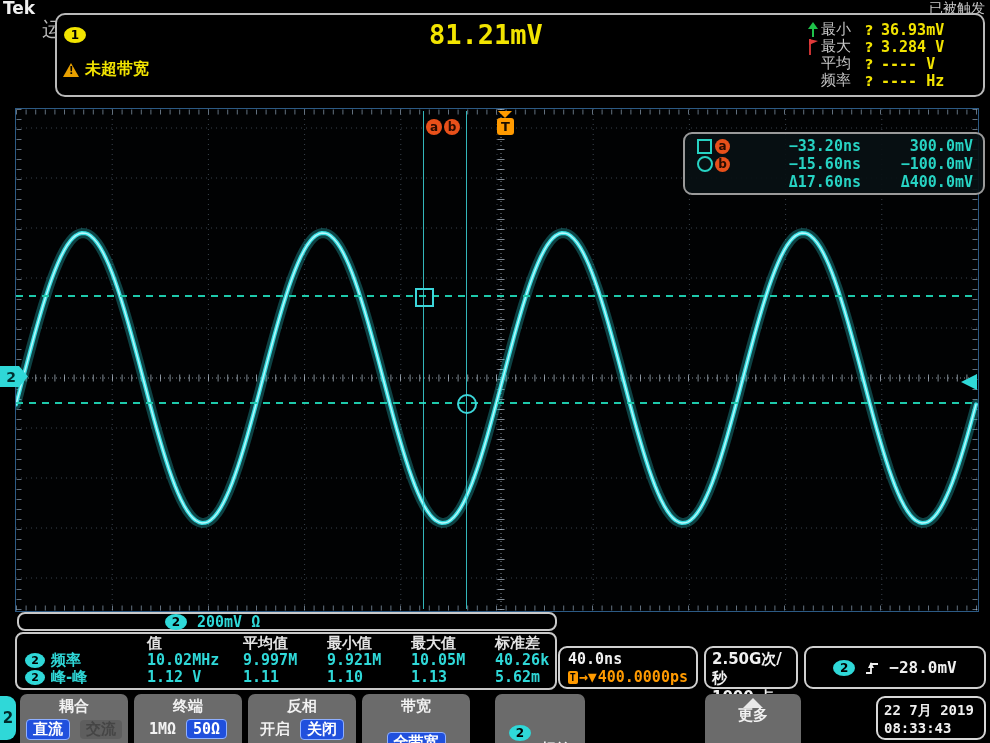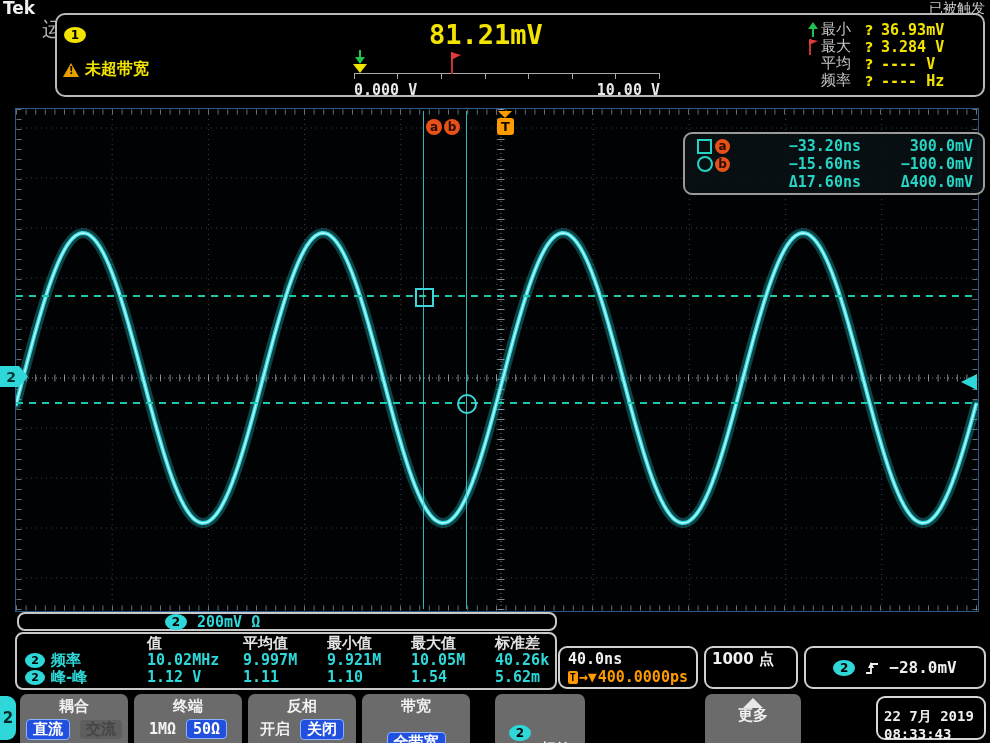--- a/index.html
+++ b/index.html
@@ -100,52 +100,37 @@
   .opt-row{display:flex;justify-content:center;align-items:center;gap:10px;margin-top:3px;}
   .pill-sel{background:#2050dd;border:1px solid #8fb0ff;border-radius:4px;color:#fff;
             padding:0 6px;font-weight:bold;}
   .pill-dim{background:#5e5e5e;border-radius:4px;color:#454545;padding:0 6px;font-weight:bold;}
   .opt-plain{color:#f2f2f2;font-weight:bold;}
   .chan-tab{left:0;top:696px;width:16px;height:44px;background:#2fd8d8;border-radius:0 9px 9px 0;
       color:#002a2a;font-weight:bold;font-size:15px;display:flex;align-items:center;justify-content:center;}
   .more-tri{width:0;height:0;border-left:10px solid transparent;border-right:10px solid transparent;
             border-bottom:10px solid #e8e8e8;margin:4px auto 0;}
   .date-box{left:876px;top:696px;width:110px;height:44px;border:2px solid #d8d8d8;border-radius:9px;
-      box-sizing:border-box;background:#000;padding:10px 6px;font-size:14px;font-weight:bold;color:#f0f0f0;}
+      box-sizing:border-box;background:#000;padding:4px 6px;font-size:14px;font-weight:bold;color:#f0f0f0;}
 </style>
 </head>
 <body>
 
 <div class="abs tek-logo">Tek</div>
 <div class="abs run-status">运行</div>
 <div class="abs trig-status">已被触发</div>
 
 <div class="abs header-box">
   <span class="abs ch-badge ch1 hdr-badge1">1</span>
   <div class="abs hdr-value num">81.21mV</div>
   <div class="abs hdr-warn">
     <span class="warn-tri">
         <span>!</span>
       </span>
     <span>未超带宽</span>
-  </div>
-  <div class="abs scalebar">
-    <div class="abs scale-line"></div>
-    <div class="abs scale-ticks"></div>
-    <svg class="abs mk-green" width="10" height="15">
-      <line x1="5" y1="1" x2="5" y2="9" stroke="#1fc24a" stroke-width="2"></line>
-      <polygon points="0,8 10,8 5,15" fill="#1fc24a"></polygon>
-    </svg>
-    <div class="abs tri-down-yellow"></div>
-    <svg class="abs mk-redflag" width="12" height="22">
-      <line x1="2" y1="0" x2="2" y2="22" stroke="#c83232" stroke-width="2"></line>
-      <polygon points="1,0 11,3 1,8" fill="#e03a3a"></polygon>
-    </svg>
-    <div class="abs scale-min num">0.000 V</div>
-    <div class="abs scale-max num">10.00 V</div>
   </div>
   <div class="abs stats">
     <div class="stat-row">
       <svg width="10" height="15">
           <polygon points="0,7 10,7 5,0" fill="#1fc24a"></polygon>
           <line x1="5" y1="6" x2="5" y2="15" stroke="#1fc24a" stroke-width="2"></line>
         </svg>
       <span class="stat-label">最小</span>
       <span class="stat-q">?</span>
       <span class="stat-val num">36.93mV</span>
@@ -268,34 +253,35 @@
     <span class="meas-v num">40.26k</span>
   </div>
   <div class="meas-grid">
     <span class="meas-name">
         <span class="ch-badge ch2" style="width:20px;height:15px;font-size:11px;">2</span>
         <span>峰-峰</span>
       </span>
     <span class="meas-v num">1.12 V</span>
     <span class="meas-v num">1.11</span>
     <span class="meas-v num">1.10</span>
-    <span class="meas-v num">1.54</span>
+    <span class="meas-v num">1.13</span>
     <span class="meas-v num">5.62m</span>
   </div>
 </div>
 
 <div class="abs info-box hbox">
   <div class="num">40.0ns</div>
   <div class="hdelay num">
     <span class="t-ico">T</span>
     <span>→▼</span>
     <span>400.0000ps</span>
   </div>
 </div>
 <div class="abs info-box sbox">
+  <div>2.50G次/秒</div>
   <div>1000 点</div>
 </div>
 <div class="abs info-box tbox">
   <span class="ch-badge ch2">2</span>
   <svg width="14" height="16">
     <polyline points="1,13 6,13 6,4 13,4" stroke="#f0f0f0" stroke-width="1.8" fill="none"></polyline>
     <polygon points="3,8 9,8 6,2" fill="#f0f0f0"></polygon>
   </svg>
   <span class="num" style="font-size:16px;">−28.0mV</span>
 </div>

